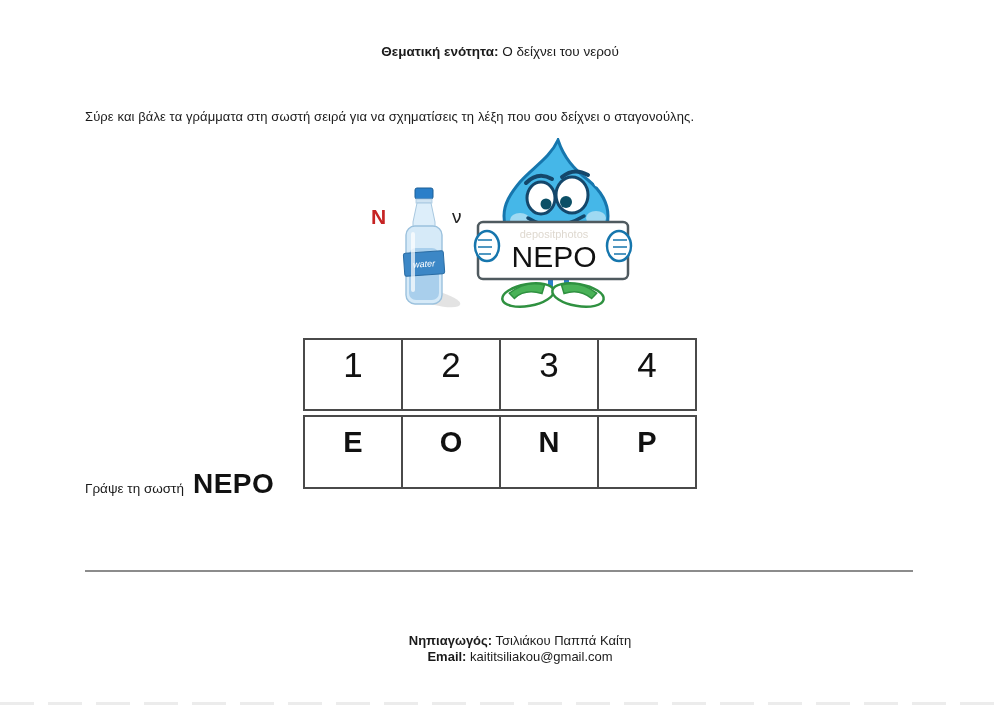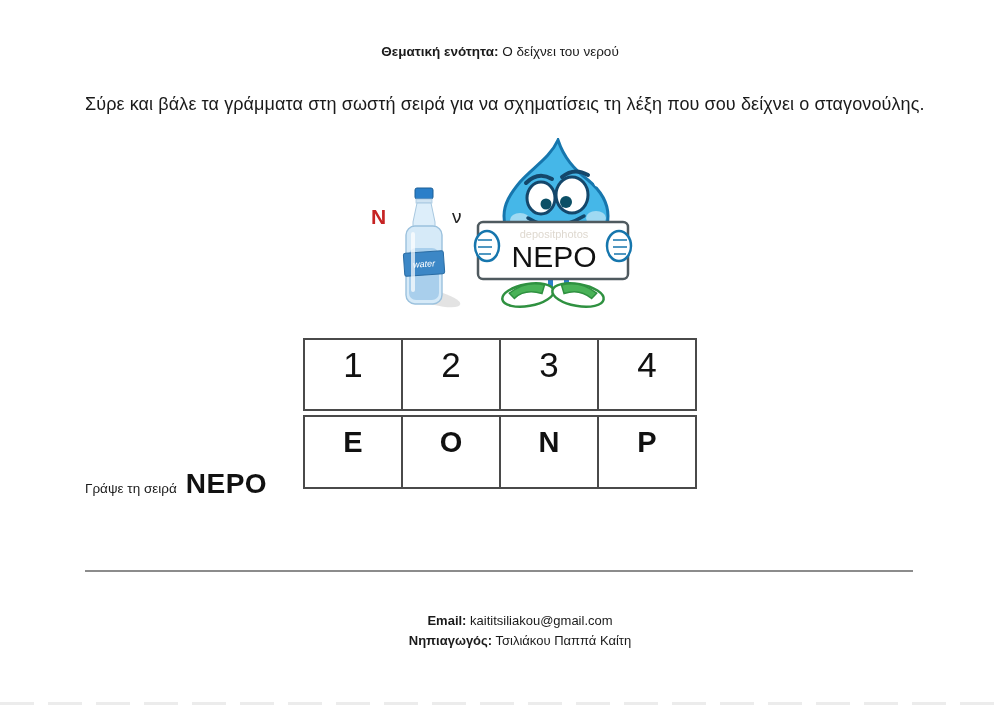--- a/index.html
+++ b/index.html
@@ -2,21 +2,21 @@
 <html><head>
 <meta charset="utf-8">
 <style>
   html,body { margin:0; padding:0; background:#fff; }
   .sheet {
     position:relative; width:1000px; height:707px; background:#ffffff;
     font-family:"Liberation Sans", sans-serif; color:#1a1a1a; overflow:hidden;
   }
   .title { position:absolute; top:44px; left:0; right:0; text-align:center; font-size:13.5px; }
   .title .b { font-weight:bold;text-align:right; }
-  .instruction { position:absolute; top:94px; left:85px; font-size:18px; letter-spacing:.1px; }
+  .instruction { position:absolute; top:109px; left:85px; font-size:13px; letter-spacing:.1px; }
 
   
   .letter-hint { position:absolute; left:371px; top:205px; font-size:21px; font-weight:bold; color:#c62323; }
   .nu-letter  { position:absolute; left:452px; top:206px; font-size:19px; color:#222; }
   .bottle     { position:absolute; left:391px; top:186px; width:72px; height:124px; }
   .dropchar   { position:absolute; left:470px; top:138px; width:165px; height:172px; }
 
   
   .trow { position:absolute; left:303px; width:394px; display:flex; border:2px solid #4a4a4a; background:#fff; box-sizing:border-box; }
   .trow.numbers { top:338px; height:73px; }
@@ -28,21 +28,21 @@
 
   
   .answer { position:absolute; left:85px; top:468px; display:flex; align-items:baseline; }
   .answer .prompt { font-size:13.5px; }
   .answer .word { font-size:28px; font-weight:bold; margin-left:9px; letter-spacing:.5px; color:#111; }
 
   .divider { position:absolute; top:570px; left:85px; width:828px; height:2px; background:#8c8c8c; }
 
   .footer { position:absolute; left:0; right:0; text-align:center; font-size:13px;padding-left:40px; }
   .footer.line1 { top:633px; }
-  .footer.line2 { top:613px; }
+  .footer.line2 { top:649px; }
   .footer .b { font-weight:bold; }
 
   .bottom-dashes {
     position:absolute; bottom:2px; left:0; right:0; height:3px;
     background:repeating-linear-gradient(90deg,#ececec 0 34px, transparent 34px 48px);
   }
 </style>
 </head>
 <body>
 
@@ -122,21 +122,21 @@
   </div>
 
   <div class="trow letters">
     <div class="cell">Ε</div>
     <div class="cell">Ο</div>
     <div class="cell">Ν</div>
     <div class="cell">Ρ</div>
   </div>
 
   <div class="answer">
-    <span class="prompt">Γράψε τη σειρά</span>
+    <span class="prompt">Γράψε τη σωστή</span>
     <span class="word">ΝΕΡΟ</span>
   </div>
 
   <div class="divider"></div>
 
   <div class="footer line1">
     <span class="b">Νηπιαγωγός:</span><span> Τσιλιάκου Παππά Καίτη</span>
   </div>
   <div class="footer line2">
     <span class="b">Email:</span><span> kaititsiliakou@gmail.com</span>

